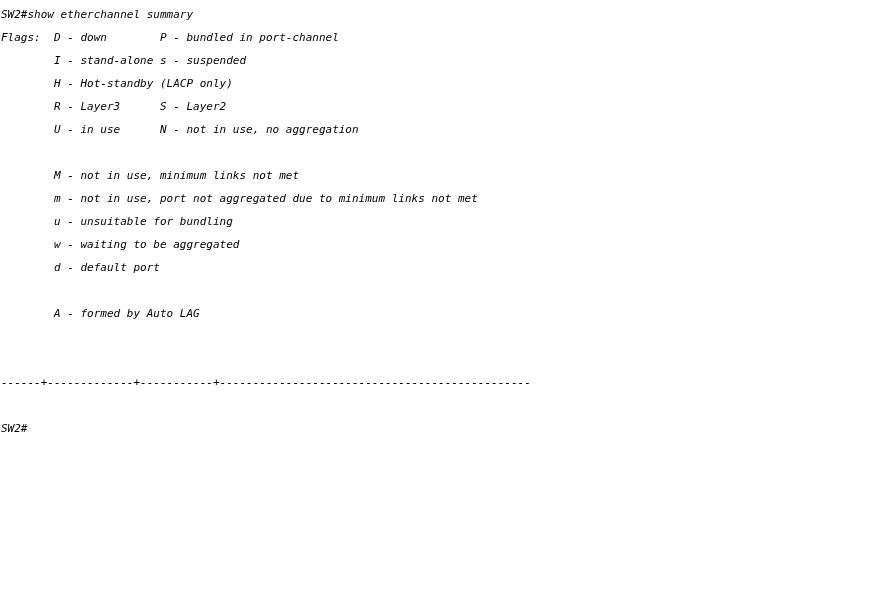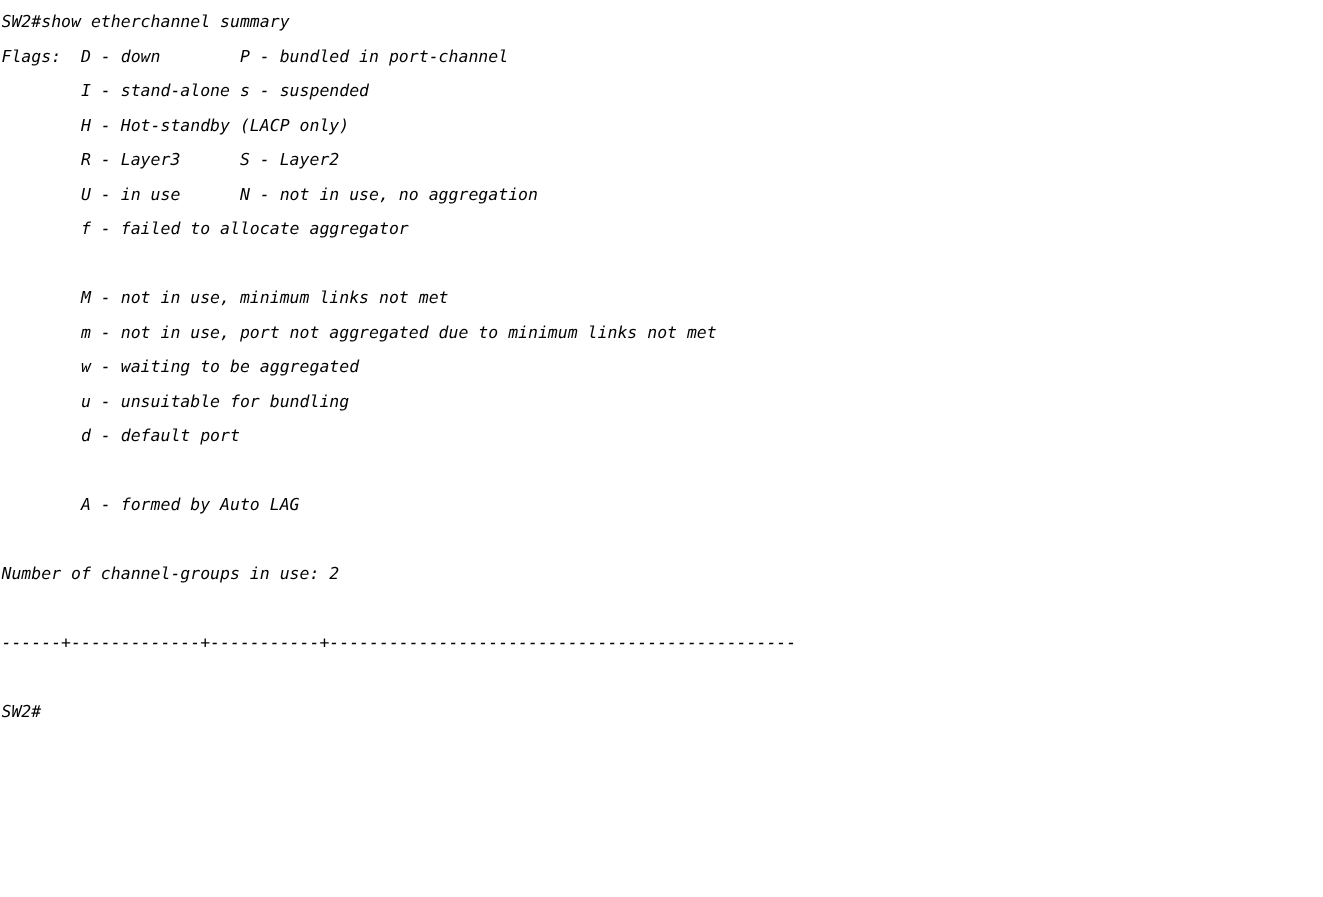--- a/index.html
+++ b/index.html
@@ -43,29 +43,27 @@
 <body>
 
 <div id="terminal">
 
   <div class="line">SW2#show etherchannel summary</div>
   <div class="line">Flags:  D - down        P - bundled in port-channel</div>
   <div class="line">        I - stand-alone s - suspended</div>
   <div class="line">        H - Hot-standby (LACP only)</div>
   <div class="line">        R - Layer3      S - Layer2</div>
   <div class="line">        U - in use      N - not in use, no aggregation</div>
-  <div class="line">        f - failed to allocate aggregator</div>
   <div class="line blank"></div>
   <div class="line">        M - not in use, minimum links not met</div>
   <div class="line">        m - not in use, port not aggregated due to minimum links not met</div>
+  <div class="line">        u - unsuitable for bundling</div>
   <div class="line">        w - waiting to be aggregated</div>
-  <div class="line">        u - unsuitable for bundling</div>
   <div class="line">        d - default port</div>
   <div class="line blank"></div>
   <div class="line">        A - formed by Auto LAG</div>
   <div class="line blank"></div>
-  <div class="line">Number of channel-groups in use: 2</div>
   <div class="line blank"></div>
   <div class="line">------+-------------+-----------+-----------------------------------------------</div>
   <div class="line blank"></div>
   <div class="line">SW2#</div>
 
 </div>
 
 </body></html>

